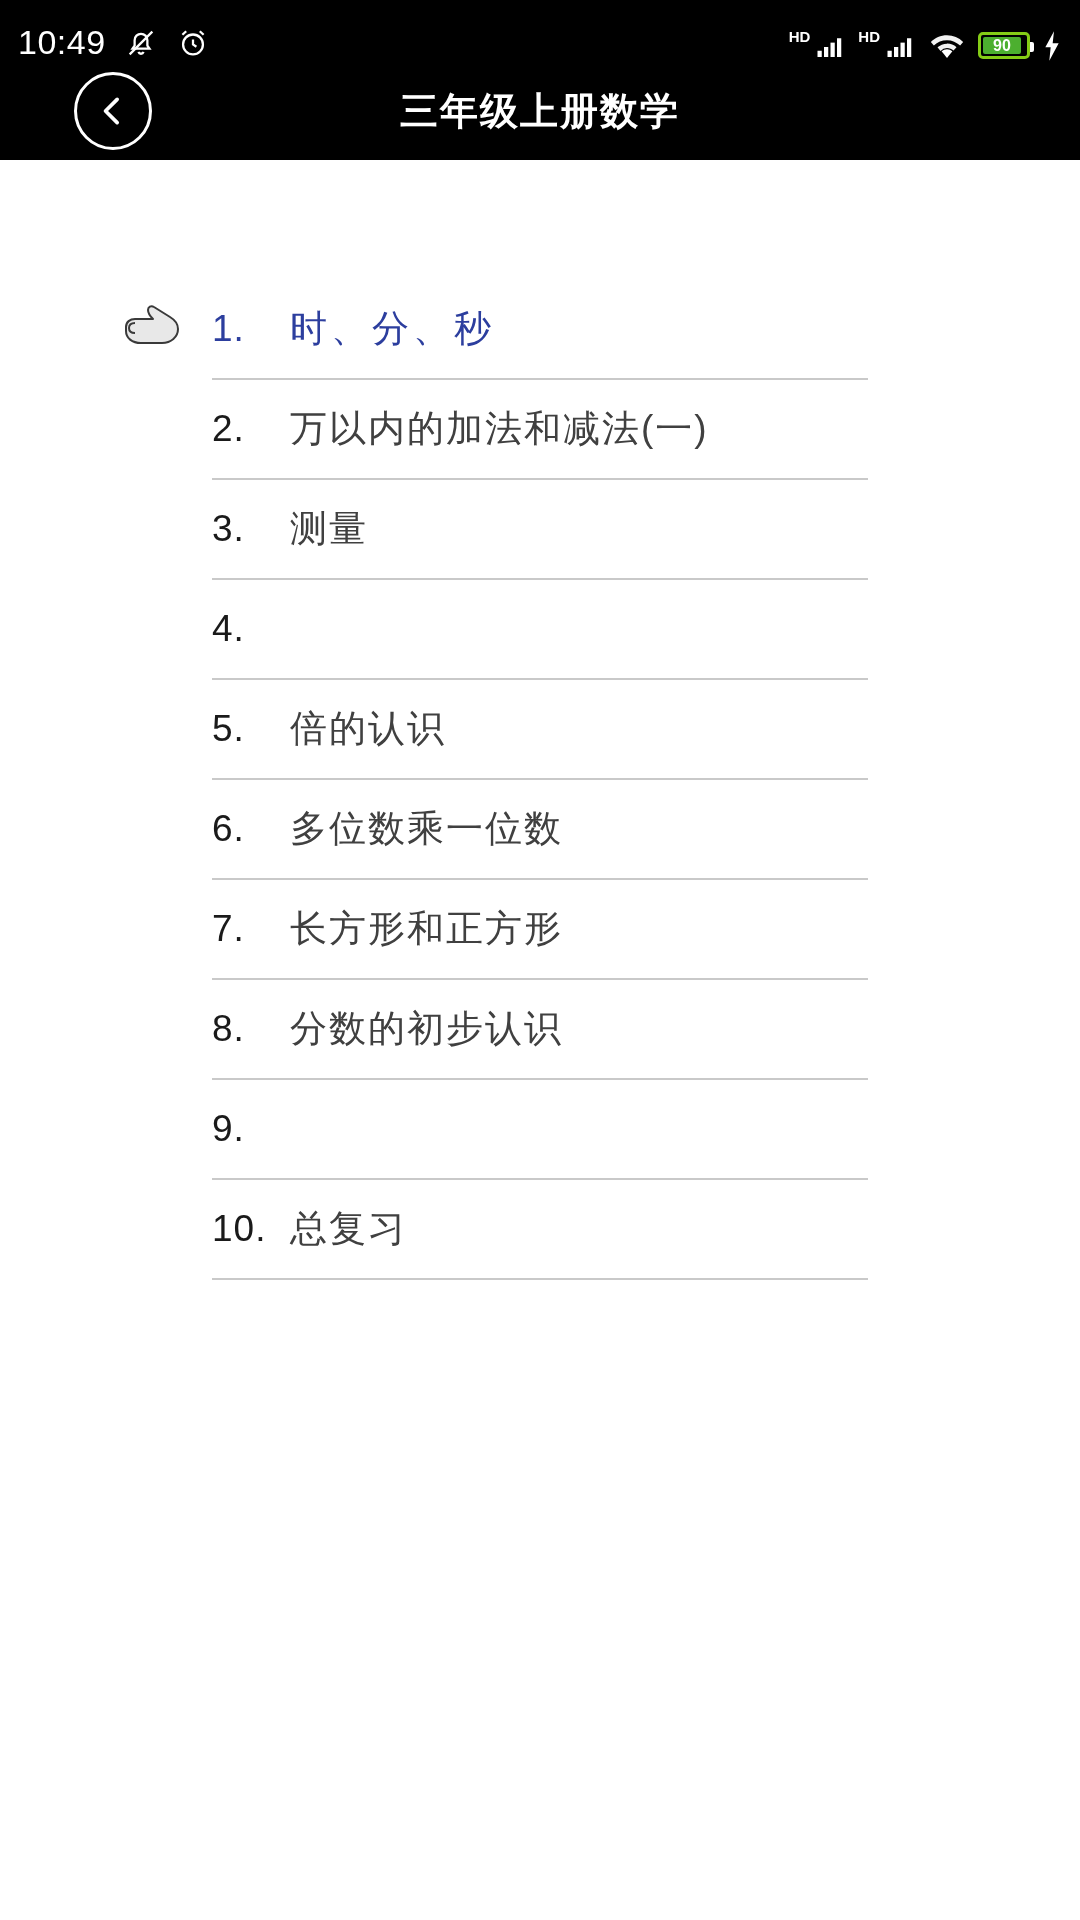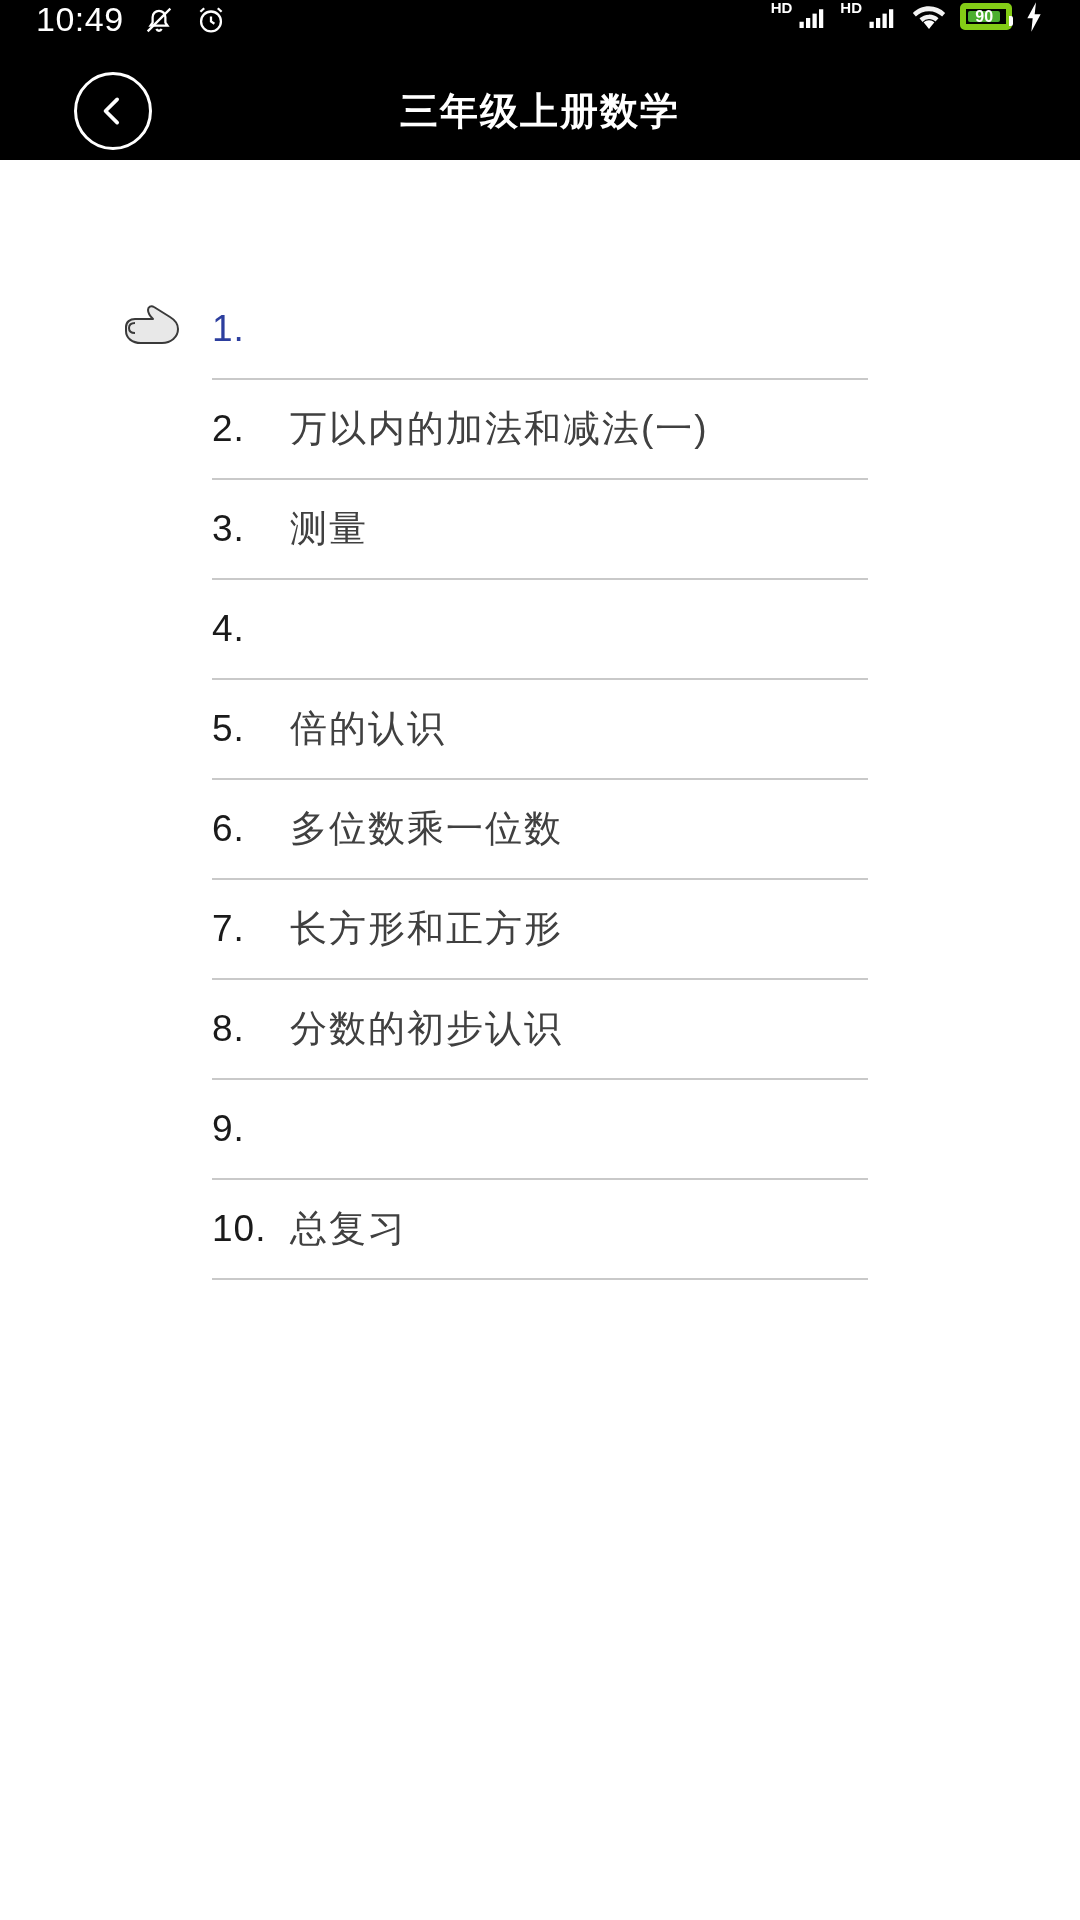--- a/index.html
+++ b/index.html
@@ -10,22 +10,22 @@
     font-family: "Liberation Sans", sans-serif;
     overflow: hidden;
   }
 
   
   .statusbar {
     height: 62px;
     background: #000000;
     color: #ffffff;
     display: flex;
-    align-items: flex-start;
-    padding: 0 36px;
+    align-items: flex-end;
+    padding: 0 18px;
     position: relative;
   }
   .status-left {
     display: flex;
     align-items: center;
     gap: 18px;
   }
   .status-time {
     font-size: 34px;
     letter-spacing: 0.5px;
@@ -43,21 +43,21 @@
     font-size: 15px;
     line-height: 1;
     margin-bottom: 18px;
     font-weight: bold;
   }
 
   
   .battery {
     width: 52px;
     height: 27px;
-    border: 6px solid #84cc16;
+    border: 3px solid #84cc16;
     border-radius: 5px;
     position: relative;
     display: flex;
     align-items: center;
     padding: 2px;
   }
   .battery:after {
     content: "";
     position: absolute;
     right: -7px;
@@ -244,20 +244,21 @@
   <div class="toc">
 
     <div class="toc-item current">
       <span class="pointer-hand">
         <svg class="icon-svg" width="80" height="56" viewBox="0 0 80 56" fill="#e8e8e8" stroke="#3a3a3a" stroke-width="2" stroke-linejoin="round">
           <path d="M6 26c0-5 4-8 9-8h18c-3-3-5-6-5-9 0-3 3-5 6-3l16 10c5 3 8 7 8 12 0 8-7 14-16 14H21c-9 0-15-5-15-12v-4z"></path>
           <path d="M15 22c-4 0-6 2-6 5s2 5 6 5" fill="none"></path>
         </svg>
       </span>
       <span class="toc-num">1.</span>
+      <span class="toc-label">时、分、秒</span>
     </div>
 
     <div class="toc-item">
       <span class="toc-num">2.</span>
       <span class="toc-label">万以内的加法和减法(一)</span>
     </div>
 
     <div class="toc-item">
       <span class="toc-num">3.</span>
       <span class="toc-label">测量</span>

